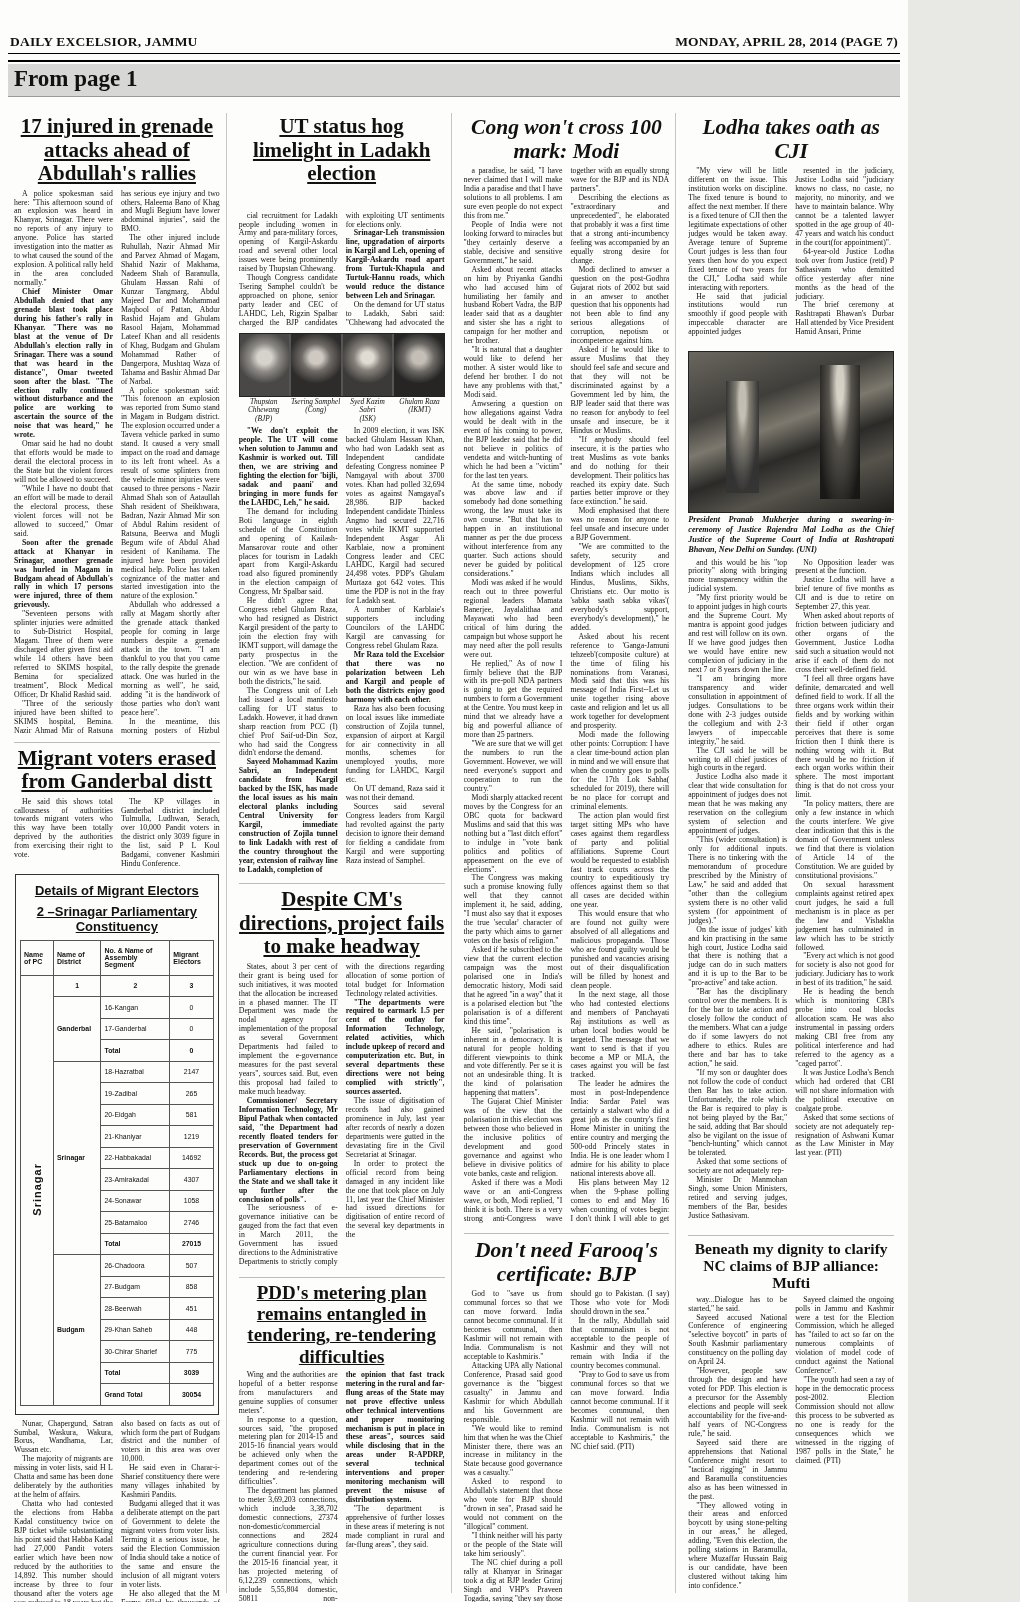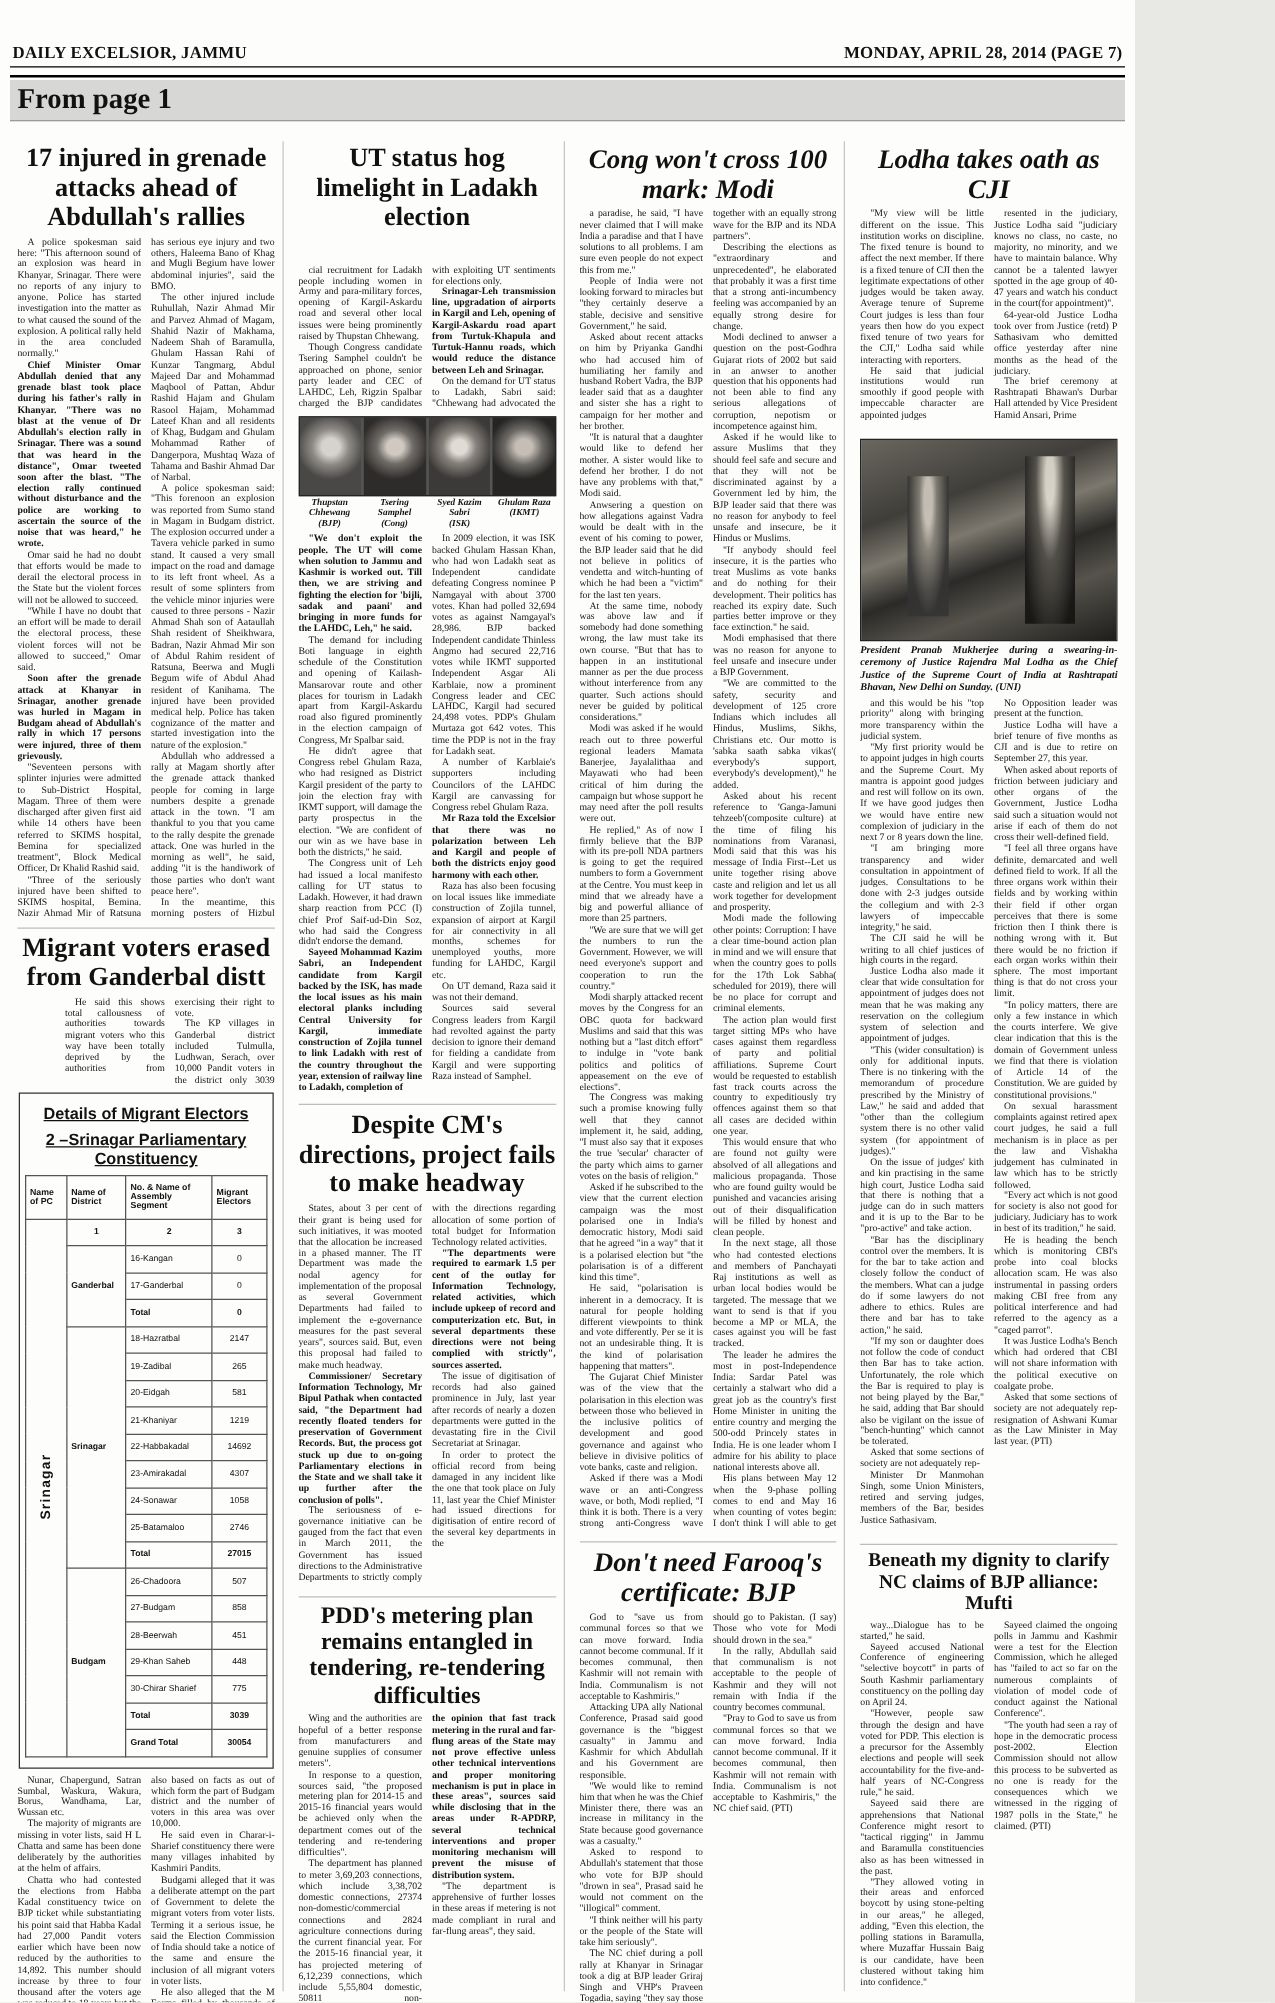--- a/index.html
+++ b/index.html
@@ -10,37 +10,37 @@
             font-weight:bold;font-size:13.5px;padding:28px 2px 3px 2px;letter-spacing:.2px;}
   .rule-double{height:6px;border-top:1.5px solid #000;border-bottom:2.5px solid #000;margin-bottom:2px;}
   .section-band{background:#d7d7d5;border-bottom:1px solid #9a9a98;padding:2px 6px 4px 6px;margin-bottom:16px;}
   .section-band span{font-weight:bold;font-size:23px;}
   
   .columns{display:flex;align-items:stretch;height:1480px;}
   .col{flex:1 1 0;min-width:0;padding:0 6px;box-sizing:border-box;}
   .col + .col{border-left:1px solid #c6c6c2;padding-left:12px;}
   article{display:block;}
   .hl{font-weight:bold;text-align:center;margin:2px 0 4px 0;line-height:1.12;}
-  .hl-lg{font-size:21px;}
+  .hl-lg{font-size:21px;text-decoration:underline;}
   .hl-it{font-size:21.5px;font-style:italic;}
   .hl-sm{font-size:15.5px;}
   .body2{column-count:2;column-gap:8px;column-fill:auto;overflow:hidden;
          font-size:7.8px;line-height:1.15;text-align:justify;}
   .body2 p{margin:0;text-indent:8px;}
   .body2 p.b{font-weight:bold;}
   
   .photo-strip{display:flex;gap:2px;border:1px solid #222;background:#555;height:62px;margin:3px 0 1px 0;}
   .portrait{flex:1 1 0;background:
      radial-gradient(ellipse 55% 42% at 50% 38%, #d6d2cc 0 26%, #8d8a86 55%, #4a4846 100%);}
   .portrait.p2{background:radial-gradient(ellipse 55% 42% at 50% 38%, #cfc9c2 0 24%, #706c68 52%, #2e2c2a 100%);}
   .portrait.p3{background:radial-gradient(ellipse 55% 42% at 50% 38%, #e0dcd4 0 22%, #87827c 50%, #3c3a38 100%);}
   .portrait.p4{background:radial-gradient(ellipse 55% 42% at 50% 38%, #c4beb6 0 24%, #9b9документ 100%);
                background:radial-gradient(ellipse 55% 42% at 50% 38%, #c4beb6 0 24%, #6d6a66 55%, #262524 100%);}
   .photo-captions{display:flex;gap:2px;margin-bottom:3px;}
-  .pcap{flex:1 1 0;text-align:center;font-size:7.4px;font-weight:bold;font-style:italic;line-height:1.2;}
+  .pcap{flex:1 1 0;text-align:center;font-size:7.4px;font-weight:normal;font-style:italic;line-height:1.2;}
   
   .big-photo{height:160px;border:1px solid #222;margin:4px 0 2px 0;background:
      linear-gradient(160deg,#6a675f 0%,#403e3a 30%,#7c786e 45%,#2b2a28 60%,#56534c 75%,#1f1e1c 100%);
      position:relative;overflow:hidden;}
   .big-photo:before{content:"";position:absolute;left:18%;top:18%;width:16%;height:70%;
      background:radial-gradient(ellipse at 50% 18%, #d8d3c8 0 14%, #8a867c 30%, #333 70%);opacity:.85;}
   .big-photo:after{content:"";position:absolute;right:16%;top:8%;width:20%;height:84%;
      background:radial-gradient(ellipse at 50% 14%, #e3ded2 0 12%, #55524c 40%, #141312 85%);opacity:.9;}
   .caption{font-size:8.2px;font-weight:bold;font-style:italic;line-height:1.2;text-align:justify;margin:2px 0 4px 0;}
   
@@ -88,21 +88,21 @@
             <p>"Three of the seriously injured have been shifted to SKIMS hospital, Bemina. Nazir Ahmad Mir of Ratsuna has serious eye injury and two others, Haleema Bano of Khag and Mugli Begium have lower abdominal injuries", said the BMO.</p>
             <p>The other injured include Ruhullah, Nazir Ahmad Mir and Parvez Ahmad of Magam, Shahid Nazir of Makhama, Nadeem Shah of Baramulla, Ghulam Hassan Rahi of Kunzar Tangmarg, Abdul Majeed Dar and Mohammad Maqbool of Pattan, Abdur Rashid Hajam and Ghulam Rasool Hajam, Mohammad Lateef Khan and all residents of Khag, Budgam and Ghulam Mohammad Rather of Dangerpora, Mushtaq Waza of Tahama and Bashir Ahmad Dar of Narbal.</p>
             <p>A police spokesman said: "This forenoon an explosion was reported from Sumo stand in Magam in Budgam district. The explosion occurred under a Tavera vehicle parked in sumo stand. It caused a very small impact on the road and damage to its left front wheel. As a result of some splinters from the vehicle minor injuries were caused to three persons - Nazir Ahmad Shah son of Aataullah Shah resident of Sheikhwara, Badran, Nazir Ahmad Mir son of Abdul Rahim resident of Ratsuna, Beerwa and Mugli Begum wife of Abdul Ahad resident of Kanihama. The injured have been provided medical help. Police has taken cognizance of the matter and started investigation into the nature of the explosion."</p>
             <p>Abdullah who addressed a rally at Magam shortly after the grenade attack thanked people for coming in large numbers despite a grenade attack in the town. "I am thankful to you that you came to the rally despite the grenade attack. One was hurled in the morning as well", he said, adding "it is the handiwork of those parties who don't want peace here".</p>
             <p>In the meantime, this morning posters of Hizbul Mujahideen appeared in parts of old city in Srinagar asking people not to vote and participate in the election rallies. The Hizb through posters warned workers of the NC and PDP. However, police immediately removed these posters.</p>
           </div>
       </article>
       <div class="sep"></div>
       <article>
         <h1 class="hl hl-lg">Migrant voters erased from Ganderbal distt</h1>
-        <div class="body2" style="height:72px;margin-left:38px;">
+        <div class="body2" style="height:72px;">
             <p>He said this shows total callousness of authorities towards migrant voters who this way have been totally deprived by the authorities from exercising their right to vote.</p>
             <p>The KP villages in Ganderbal district included Tulmulla, Ludhwan, Serach, over 10,000 Pandit voters in the district only 3039 figure in the list, said P L Koul Badgami, convener Kashmiri Hindu Conference.</p>
             <p>He said hundreds of KP families had settled in Chanpora, Natipora, Bagat Barzulla, Gopal Pora and Sanat Nagar</p>
           </div>
         <div class="mtable">
           <div class="mt-title">Details of Migrant Electors</div>
           <div class="mt-title">2 –Srinagar Parliamentary Constituency</div>
           <table>
             <thead>
               <tr>

